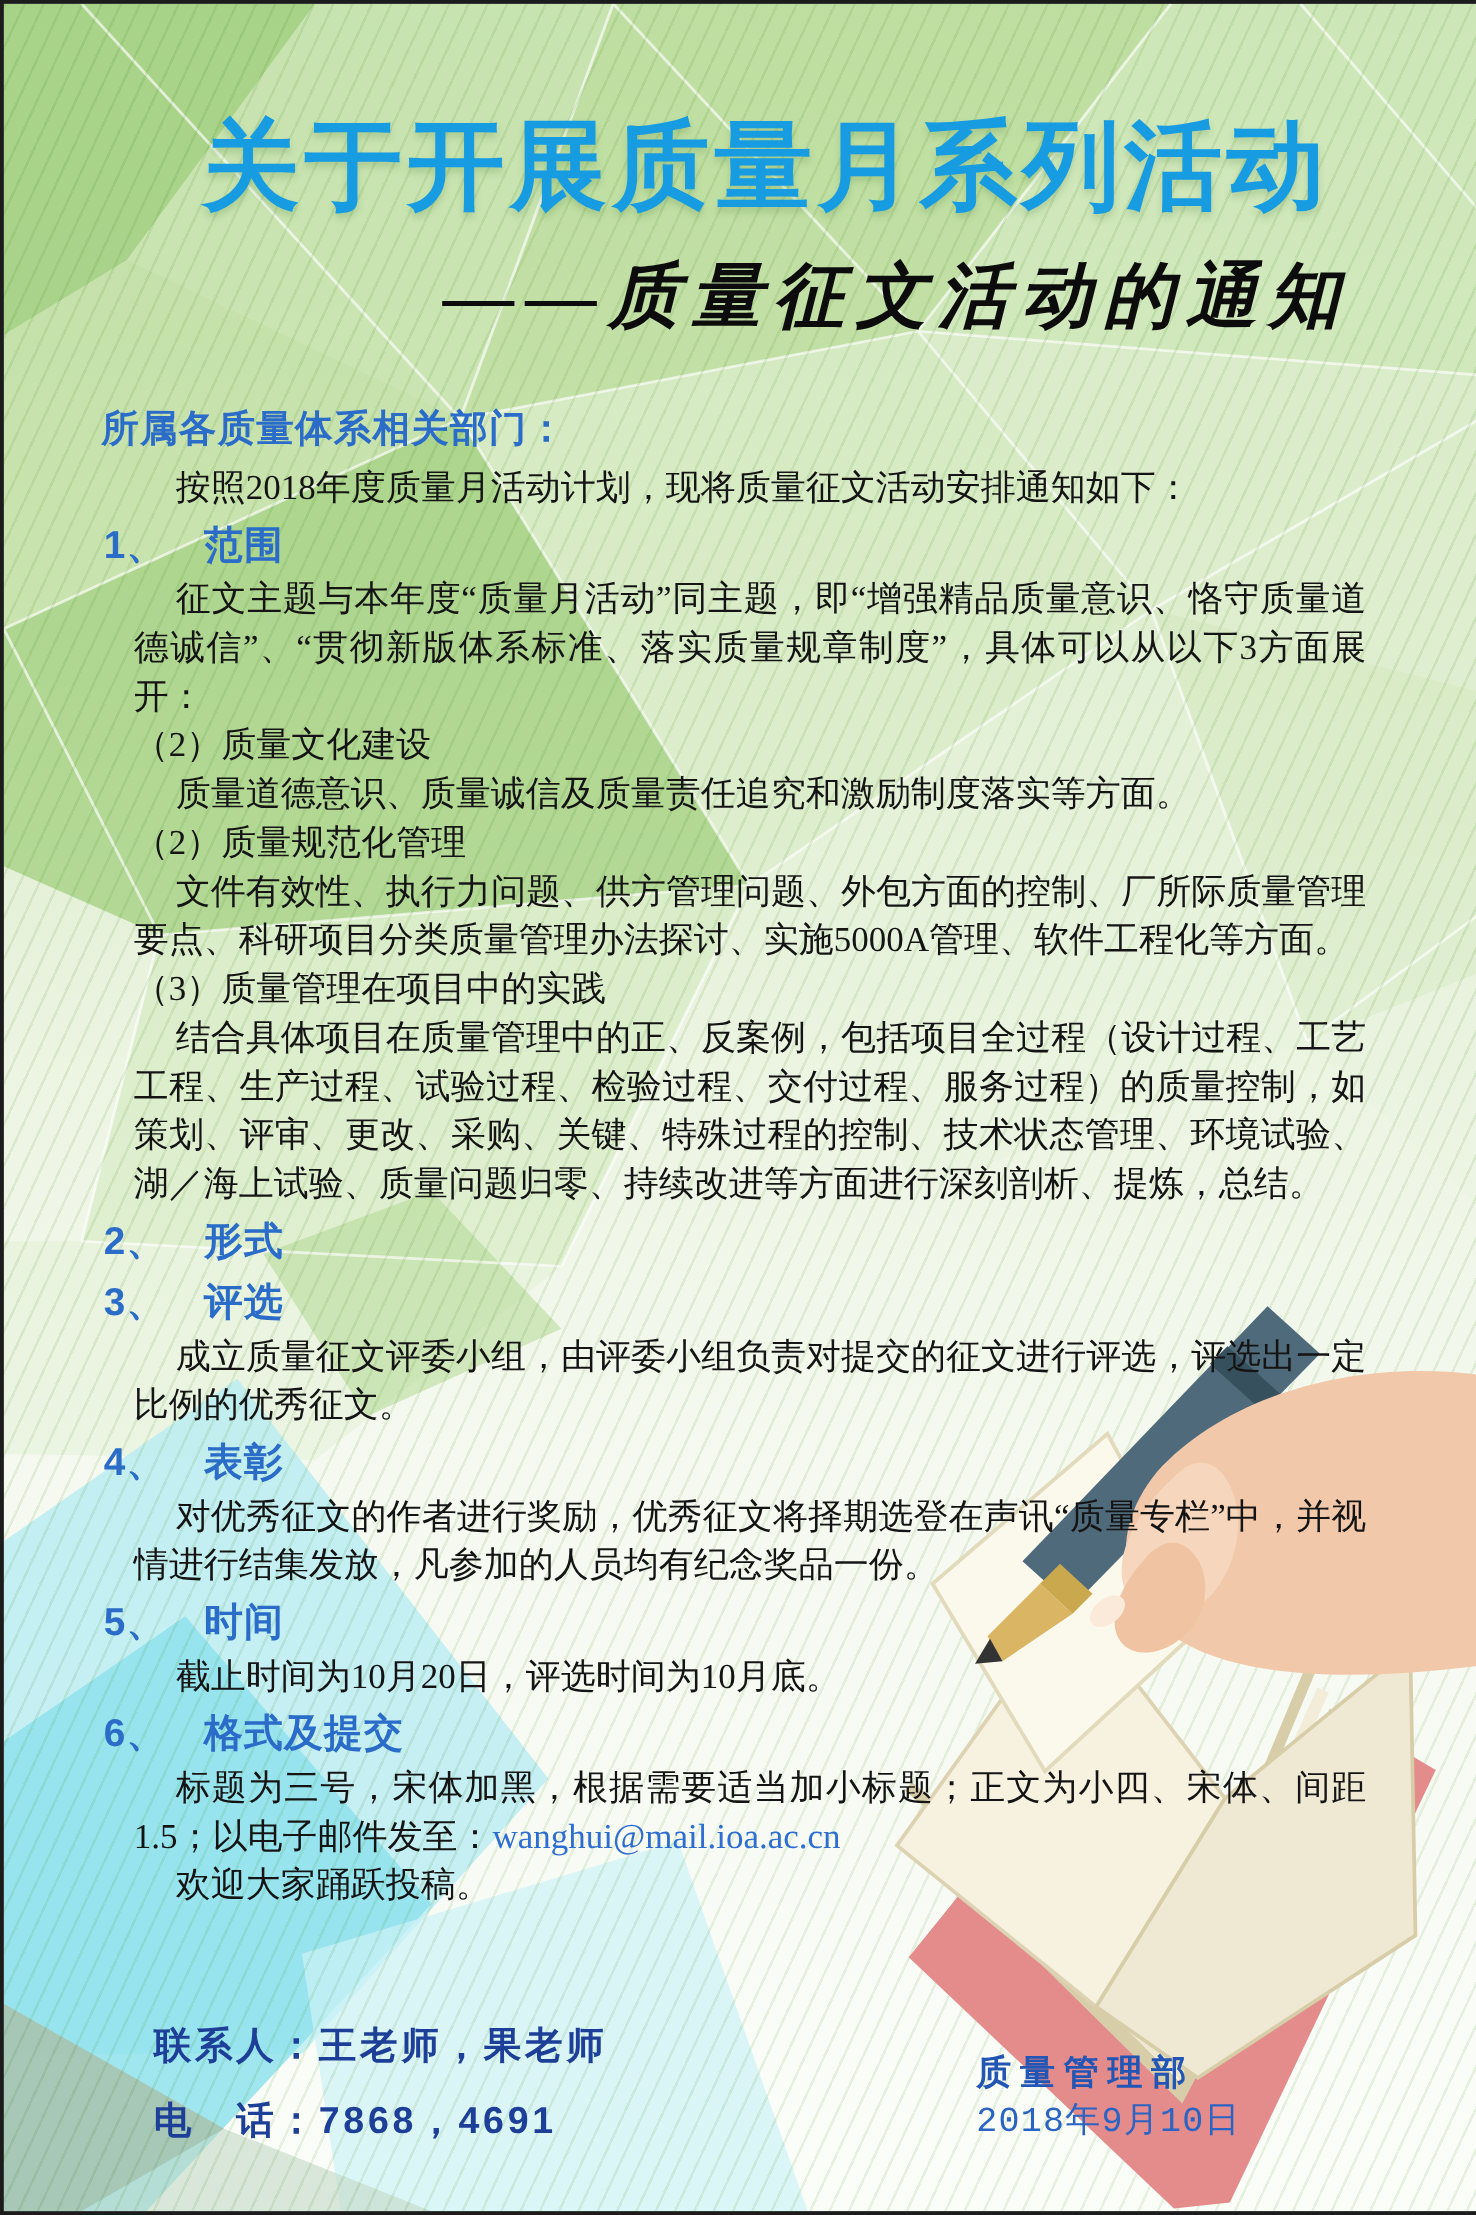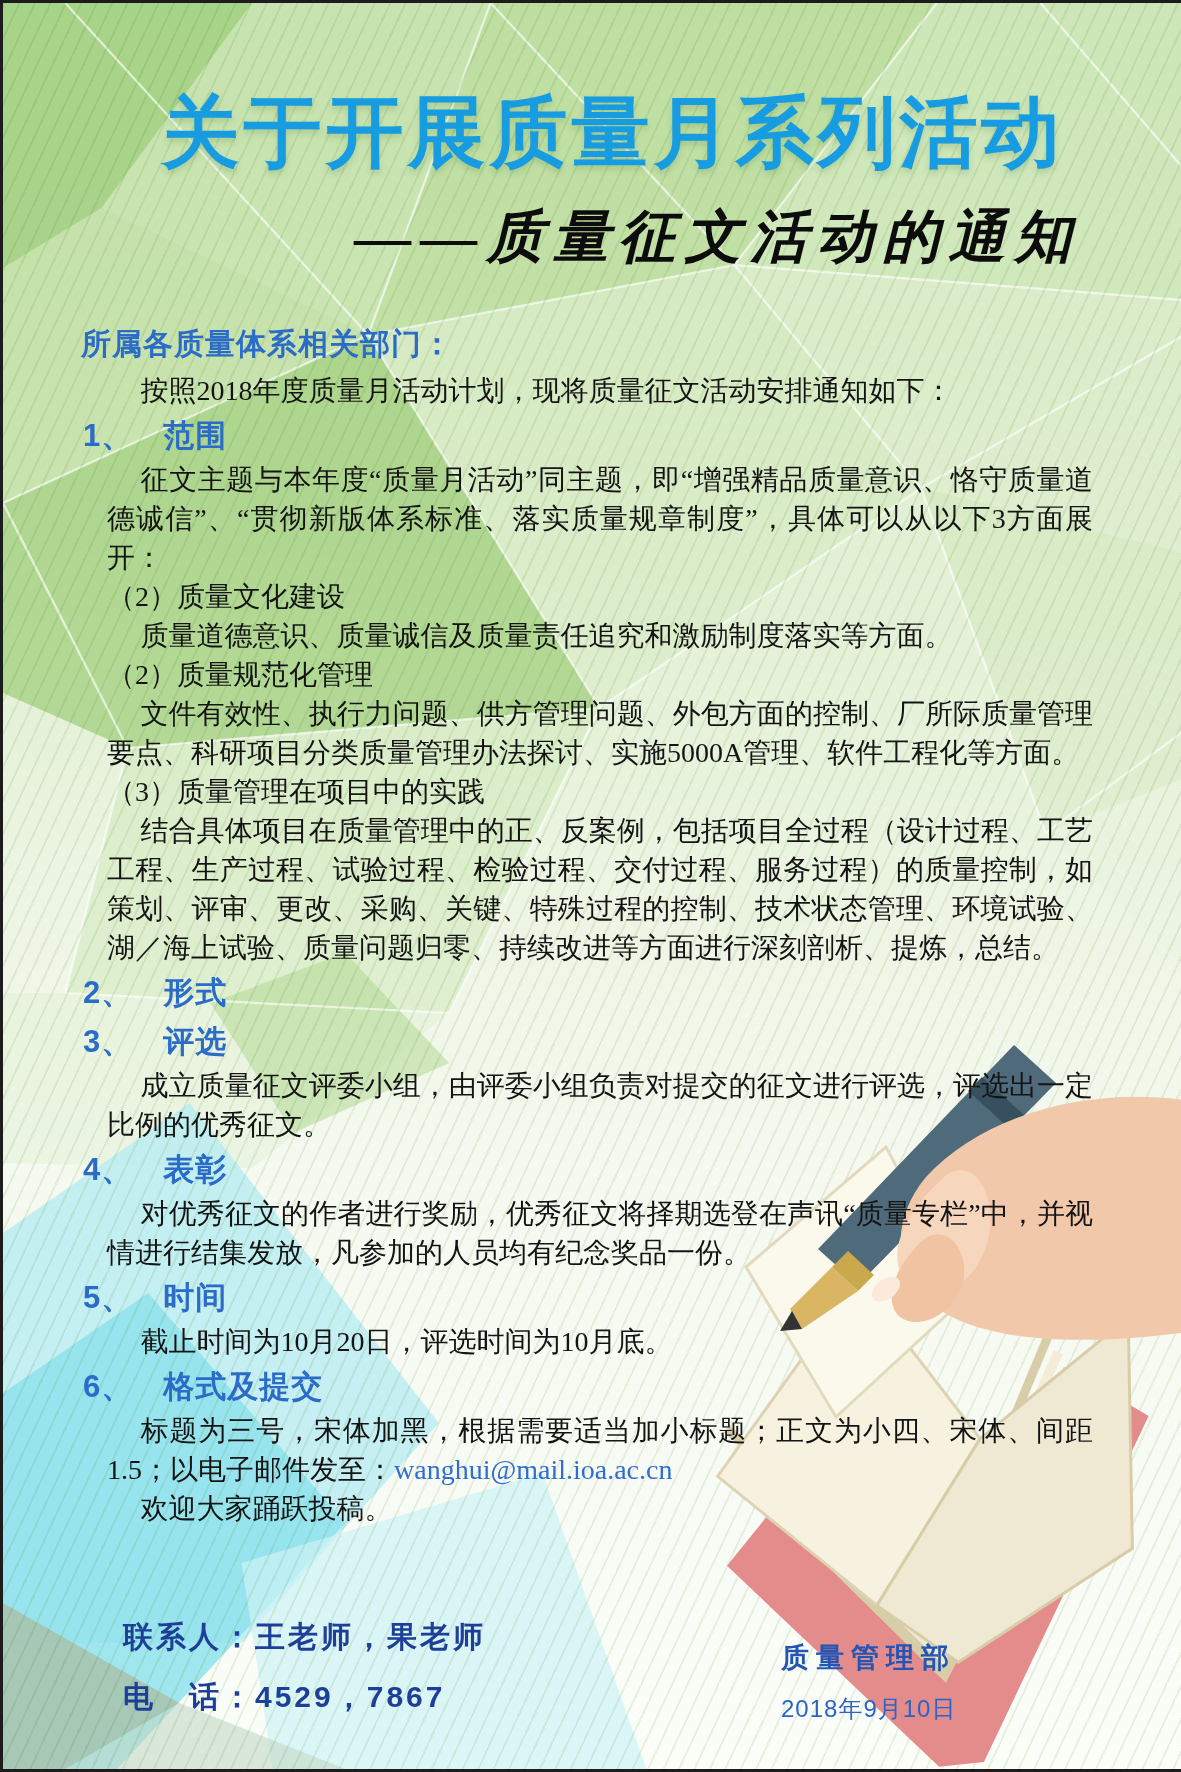--- a/index.html
+++ b/index.html
@@ -47,21 +47,21 @@
   .contact{
     position:absolute;left:120px;top:1604px;
     font-family:"Liberation Sans",sans-serif;font-weight:bold;font-size:30px;
     color:#1d3f98;letter-spacing:3px;line-height:60px;
   }
   .signature{
     position:absolute;left:778px;top:1636px;width:350px;
     font-family:"Liberation Sans",sans-serif;
   }
   .sig-dept{font-weight:bold;font-size:28px;color:#2356b4;letter-spacing:7px;}
-  .sig-date{font-size:24px;color:#2c64c4;margin-top:16px;letter-spacing:1px;}
+  .sig-date{font-size:28px;color:#2c64c4;letter-spacing:1px;font-family:Liberation Mono, monospace;}
 </style>
 </head>
 <body>
 
 <div class="poster">
 
   <svg class="bg-mesh" viewBox="0 0 1175 1766" preserveAspectRatio="none" aria-hidden="true">
     <g>
       <polygon points="0,0 240,0 95,205 0,265" fill="#9fce7d" opacity="0.8"></polygon>
       <polygon points="240,0 470,0 352,332 95,205" fill="#c6e3ac" opacity="0.7"></polygon>
@@ -197,21 +197,21 @@
         <span>格式及提交</span>
       </div>
       <div class="sec-body">
         <p class="p-indent"><span>标题为三号，宋体加黑，根据需要适当加小标题；正文为小四、宋体、间距1.5；以电子邮件发至：</span><span class="email">wanghui@mail.ioa.ac.cn</span></p>
         <p class="p-indent">欢迎大家踊跃投稿。</p>
       </div>
     </div>
 
     <div class="contact">
       <div>联系人：王老师，果老师</div>
-      <div>电　话：4529，7867</div>
+      <div>电　话：7868，4691</div>
     </div>
 
     <div class="signature">
       <div class="sig-dept">质量管理部</div>
       <div class="sig-date">2018年9月10日</div>
     </div>
 
   </div>
 </div>
 

